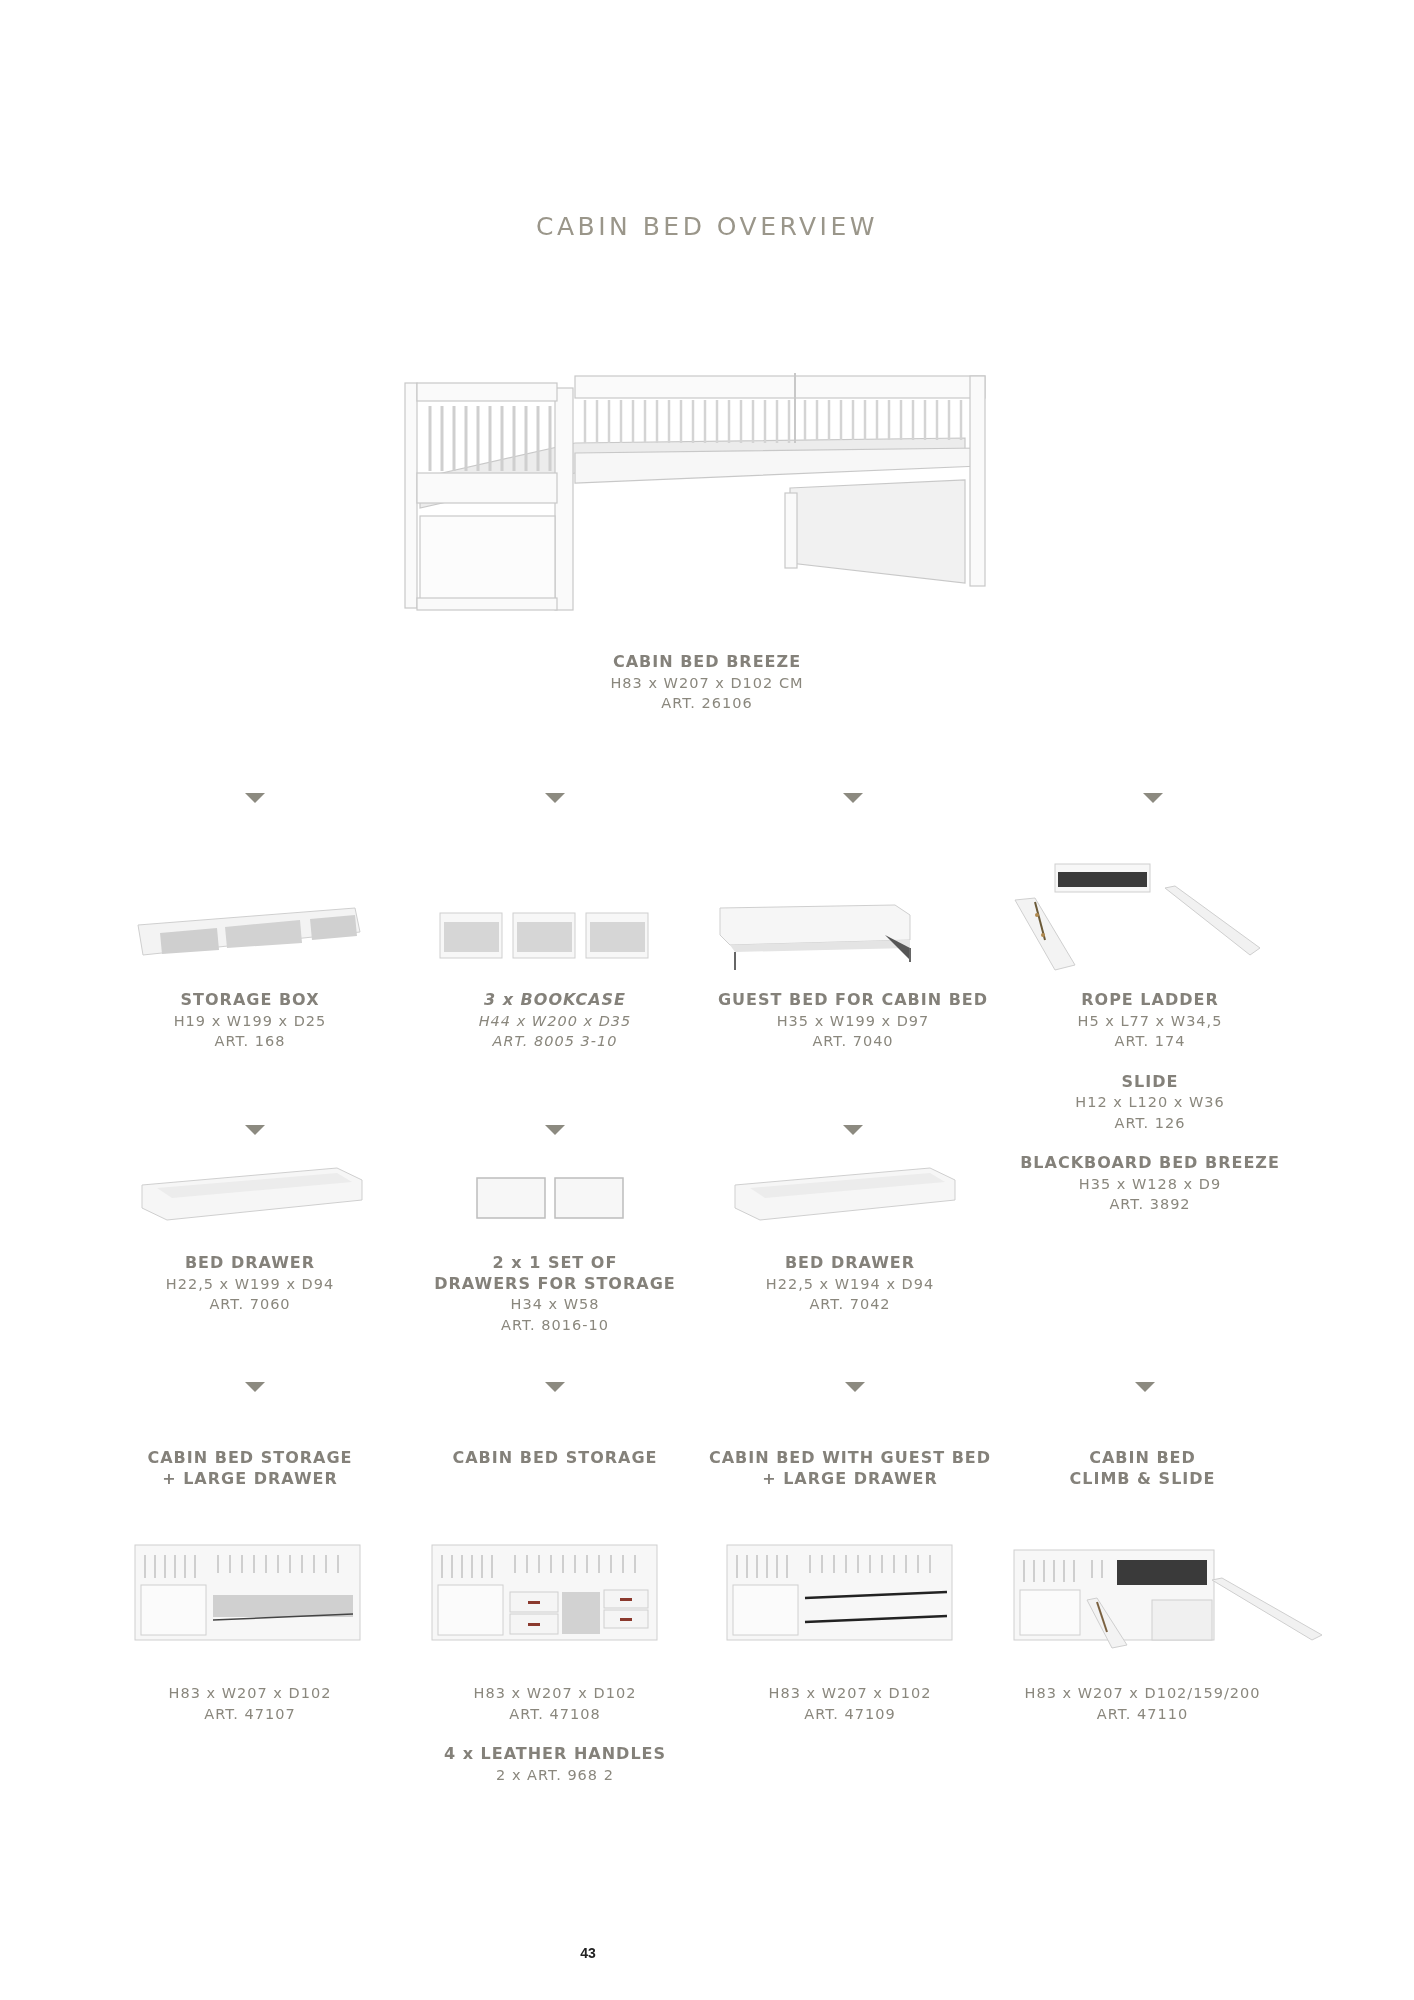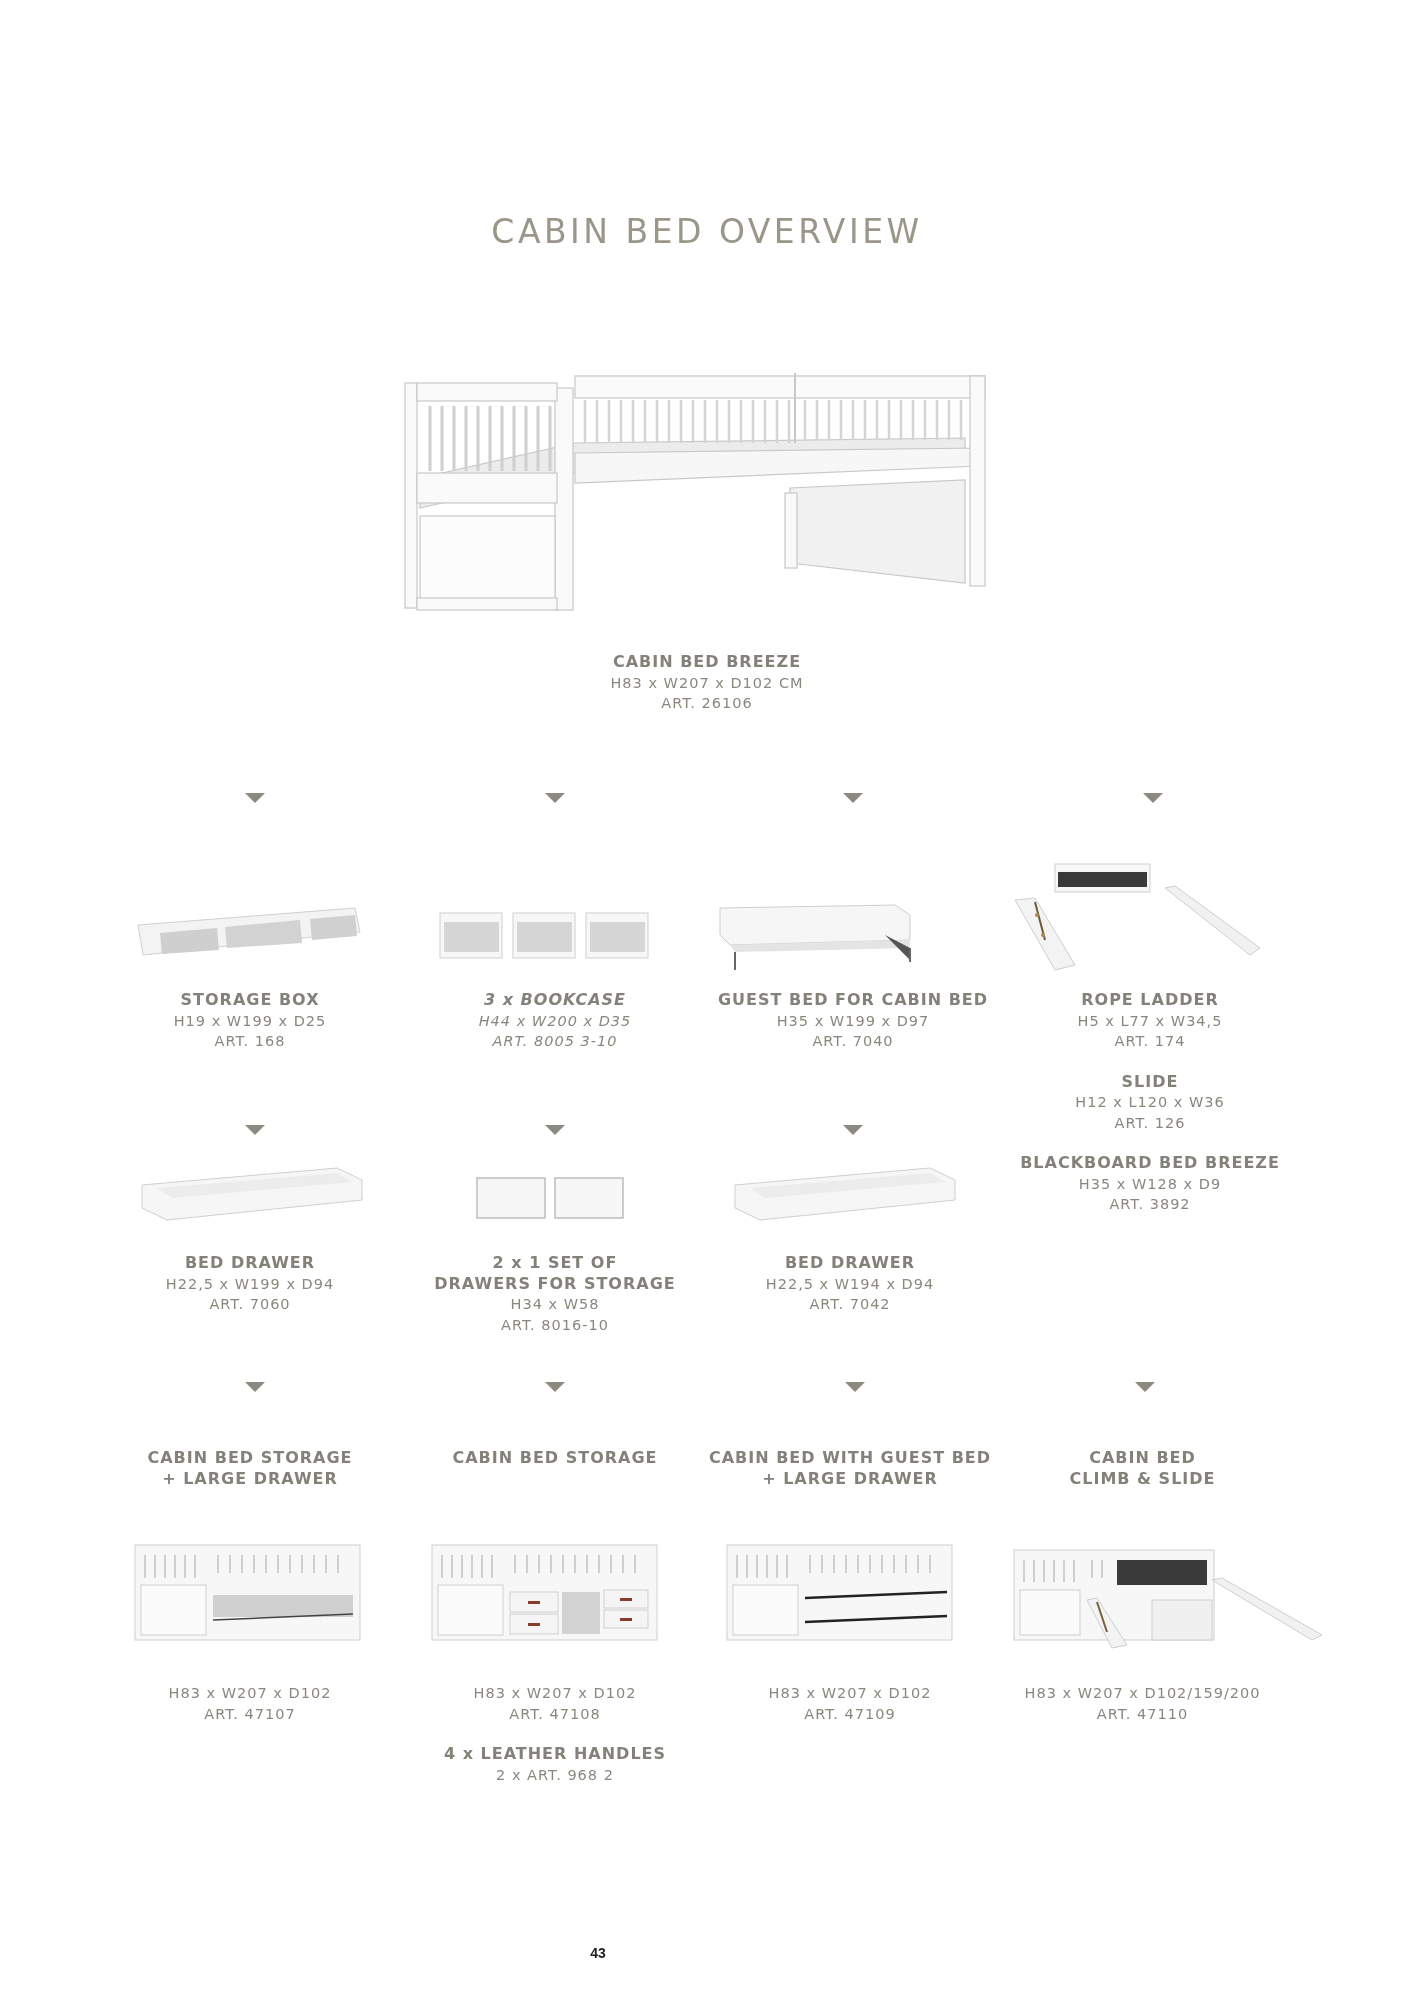--- a/index.html
+++ b/index.html
@@ -1,27 +1,27 @@
 <!DOCTYPE html>
 <html><head>
 <meta charset="utf-8">
 <style>
   html, body { margin:0; padding:0; background:#ffffff; }
   body { width:1414px; height:2000px; position:relative; overflow:hidden;
          font-family:"Liberation Sans", "DejaVu Sans", sans-serif; color:#8a877d; }
   .title { position:absolute; top:212px; left:0; width:1414px; text-align:center;
-           font-size:33px; letter-spacing:3.5px; color:#9a968a; font-family:"DejaVu Sans", sans-serif; font-weight:400; }
+           font-size:25px; letter-spacing:3.5px; color:#9a968a; font-family:"DejaVu Sans", sans-serif; font-weight:400; }
   .caption { position:absolute; text-align:center; font-size:14.5px; line-height:20.5px;
              letter-spacing:1px; color:#8a877d; font-family:"DejaVu Sans", sans-serif; }
   .caption .name { font-weight:bold; color:#84817a; font-size:16px; }
   .caption .gap { height:20px; }
   .arrow { position:absolute; width:0; height:0; border-left:10px solid transparent;
            border-right:10px solid transparent; border-top:10px solid #8c8a80; }
   .img { position:absolute; }
-  .page-num { position:absolute; top:1945px; left:10px; width:1176px; text-align:center;
+  .page-num { position:absolute; top:1945px; left:0; width:1176px; text-align:center;
               font-size:14px; font-weight:bold; color:#222; font-family:"Liberation Sans", sans-serif; }
 </style>
 </head>
 <body>
 
 <div class="title">CABIN BED OVERVIEW</div>
 
 <svg class="img" style="left:395px;top:368px;" width="600" height="245" viewBox="0 0 600 245">
   <g fill="#fafafa" stroke="#c8c8c8" stroke-width="1.2">
 

